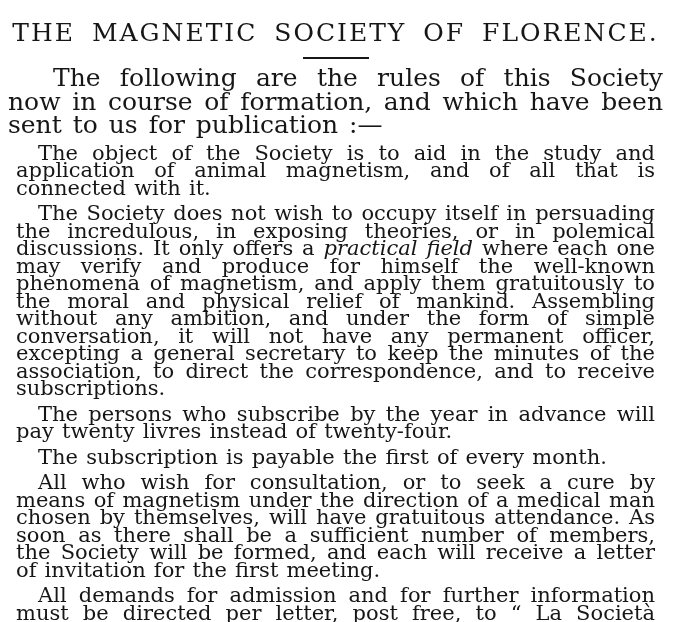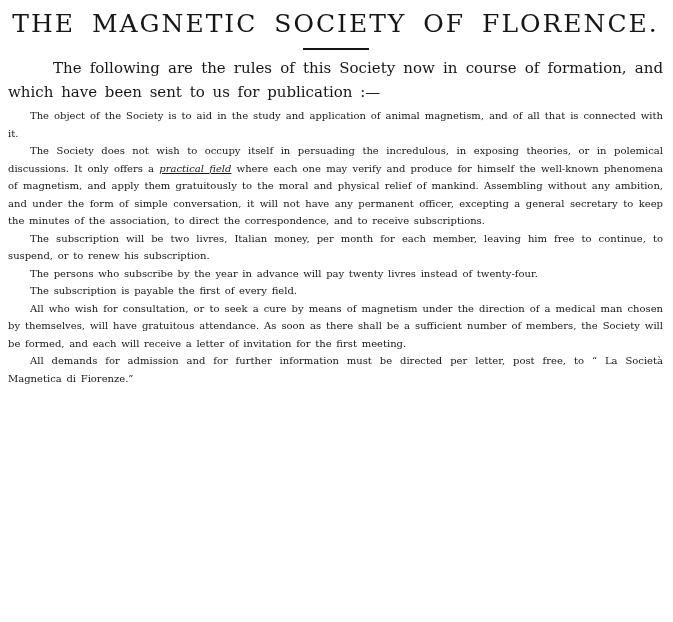--- a/index.html
+++ b/index.html
@@ -11,71 +11,70 @@
       margin: 0;
       padding: 0;
       background: #ffffff;
     }
     .page {
       width: 673px;
       height: 622px;
       background: var(--paper);
       color: var(--ink);
       font-family: "DejaVu Serif", "Liberation Serif", serif;
-      padding: 7px 10px 0 8px;
+      padding: 16px 10px 0 8px;
       overflow: hidden;
     }
     .title {
       font-size: 25px;
       font-weight: normal;
       text-align: center;
       margin: 2px 0 0 0;
       letter-spacing: 2px;
       word-spacing: 7px;
       white-space: nowrap;
     }
     .divider {
       width: 66px;
       height: 2px;
       background: var(--ink);
       margin: 10px auto 7px auto;
     }
     .intro {
-      font-size: 15px;
+      font-size: 25px;
       line-height: 23.5px;
       text-align: justify;
       text-indent: 45px;
       word-spacing: 3px;
       margin: 0 0 3px 0;
     }
     .body-paragraphs {
       margin: 0;
     }
     .body-para {
-      font-size: 10px;
+      font-size: 21px;
       line-height: 17.5px;
       text-align: justify;
       text-indent: 22px;
       word-spacing: 1.5px;
-      margin: 0;
+      margin: 8px;
     }
-    .em { font-style: italic; text-decoration: underline; }
+    .em { font-style: italic; }
   </style>
 </head>
 <body>
 
 <div class="page">
   <h1 class="title">THE MAGNETIC SOCIETY OF FLORENCE.</h1>
 
   <div class="divider"></div>
 
   <p class="intro">The following are the rules of this Society now in course of formation, and which have been sent to us for publication :—</p>
 
   <div class="body-paragraphs">
       <p class="body-para"><span>The object of the Society is to aid in the study and application of animal magnetism, and of all that is connected with it.</span></p>
       <p class="body-para"><span>The Society does not wish to occupy itself in persuading the incredulous, in exposing theories, or in polemical discussions. It only offers a </span><span class="em">practical field</span><span> where each one may verify and produce for himself the well-known phenomena of magnetism, and apply them gratuitously to the moral and physical relief of mankind. Assembling without any ambition, and under the form of simple conversation, it will not have any permanent officer, excepting a general secretary to keep the minutes of the association, to direct the correspondence, and to receive subscriptions.</span></p>
-      <p class="body-para"><span>The subscription will be two livres, Italian money, per month for each member, leaving him free to continue, to suspend, or to renew his subscription.</span></p>
       <p class="body-para"><span>The persons who subscribe by the year in advance will pay twenty livres instead of twenty-four.</span></p>
-      <p class="body-para"><span>The subscription is payable the first of every field.</span></p>
+      <p class="body-para"><span>The subscription is payable the first of every month.</span></p>
       <p class="body-para"><span>All who wish for consultation, or to seek a cure by means of magnetism under the direction of a medical man chosen by themselves, will have gratuitous attendance. As soon as there shall be a sufficient number of members, the Society will be formed, and each will receive a letter of invitation for the first meeting.</span></p>
       <p class="body-para"><span>All demands for admission and for further information must be directed per letter, post free, to “ La Società Magnetica di Fiorenze.”</span></p>
     </div>
 </div>
 
 </body></html>

